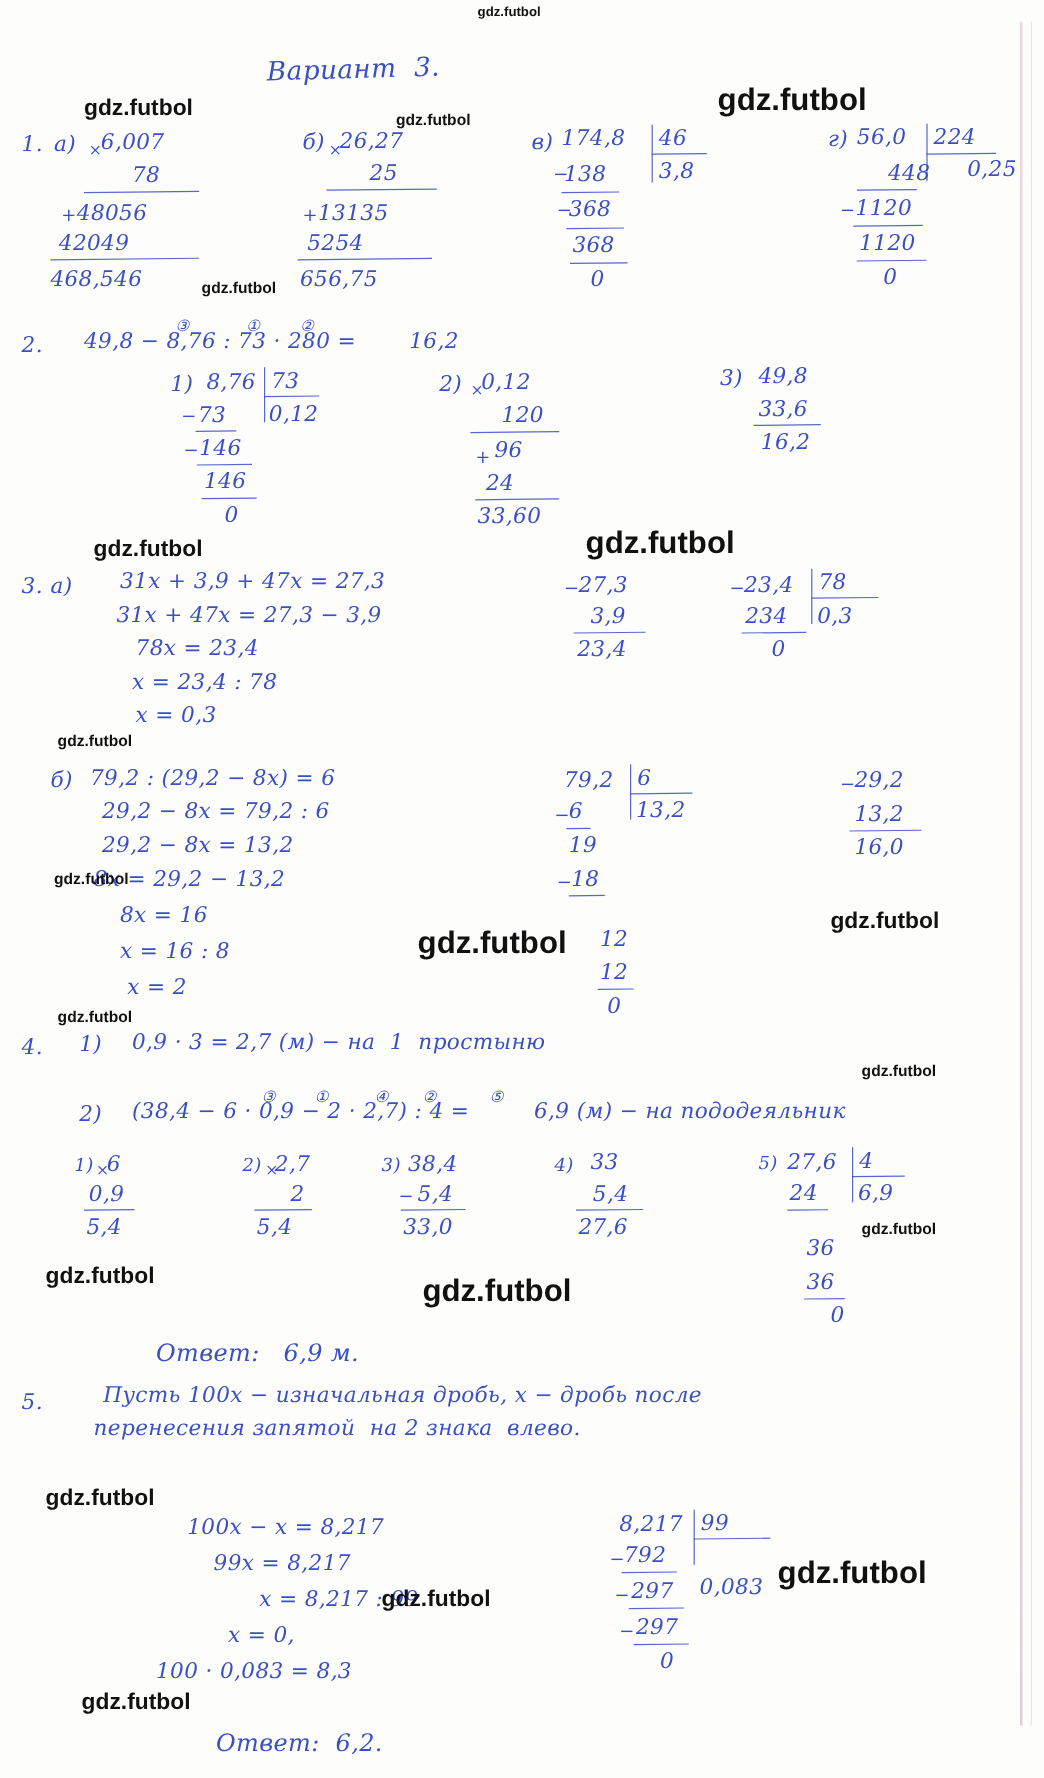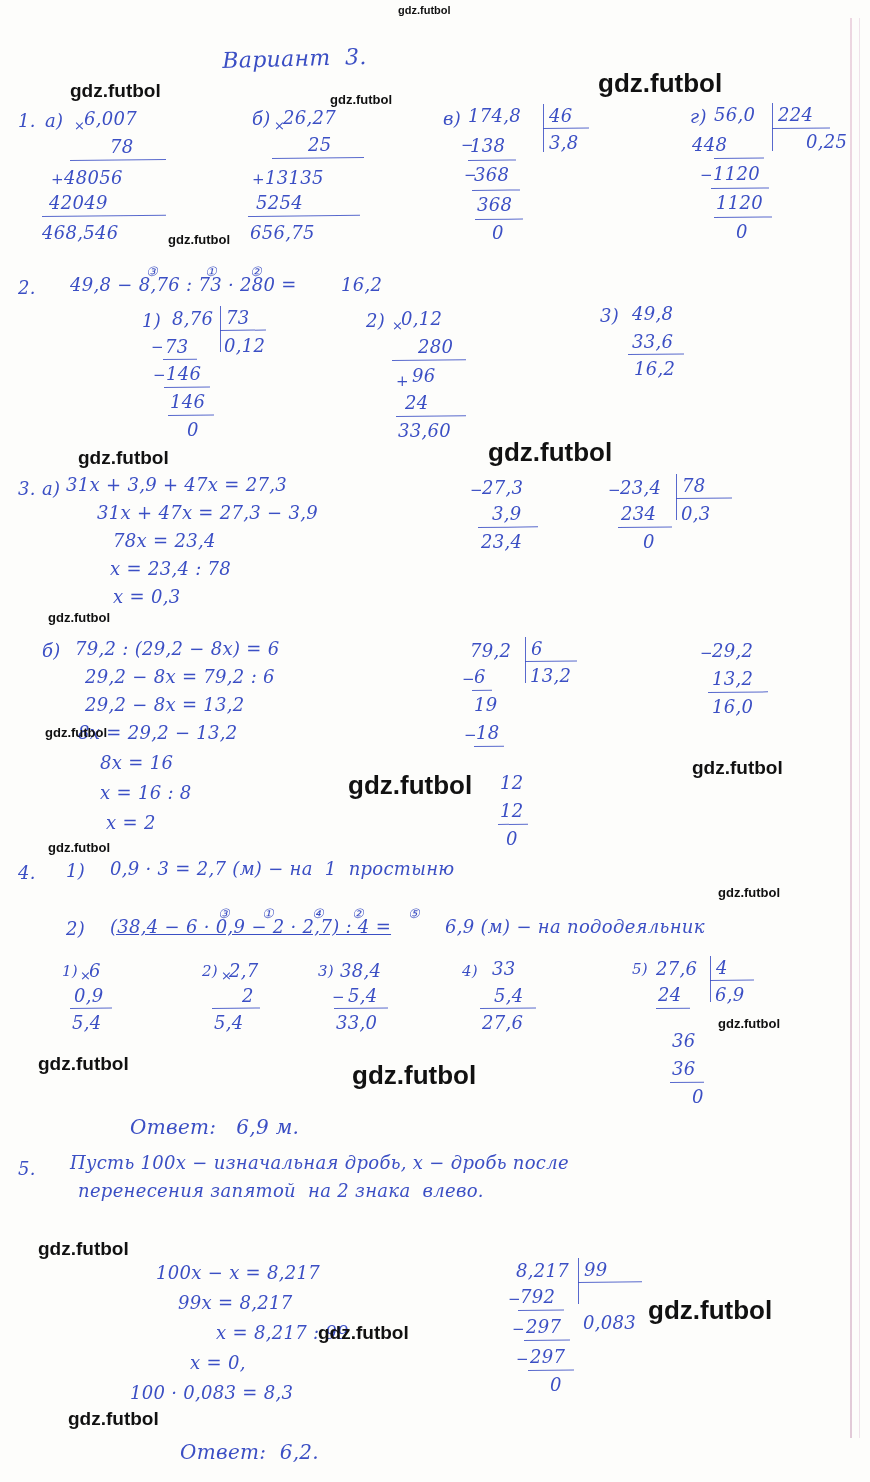--- a/index.html
+++ b/index.html
@@ -129,21 +129,21 @@
   <div class="hw s18" style="left:477px; top:194px;">368</div>
   <div class="rule" style="left:475px; top:219px; width:48px;"></div>
   <div class="hw s18" style="left:492px; top:222px;">0</div>
 
   <div class="hw s18" style="left:690px; top:106px;">г)</div>
   <div class="hw s18" style="left:714px; top:104px;">56,0</div>
   <div class="vrule" style="left:772px; top:103px; height:48px;"></div>
   <div class="hw s18" style="left:778px; top:104px;">224</div>
   <div class="rule" style="left:772px; top:128px; width:58px;"></div>
   <div class="hw s18" style="left:806px; top:131px;">0,25</div>
-  <div class="hw s18" style="left:692px; top:134px;">448</div>
+  <div class="hw s18" style="left:740px; top:134px;">448</div>
   <div class="rule" style="left:714px; top:158px; width:50px;"></div>
   <div class="hw s15" style="left:700px; top:166px;">−</div>
   <div class="hw s18" style="left:713px; top:163px;">1120</div>
   <div class="rule" style="left:711px; top:188px; width:58px;"></div>
   <div class="hw s18" style="left:716px; top:192px;">1120</div>
   <div class="rule" style="left:714px; top:217px; width:58px;"></div>
   <div class="hw s18" style="left:736px; top:221px;">0</div>
 
   <div class="hw s18" style="left:18px; top:277px;">2.</div>
   <div class="hw s18" style="left:70px; top:274px;">49,8 − 8,76 : 73 · 280 =</div>
@@ -164,37 +164,37 @@
   <div class="hw s15" style="left:153px; top:366px;">−</div>
   <div class="hw s18" style="left:166px; top:363px;">146</div>
   <div class="rule" style="left:164px; top:387px; width:46px;"></div>
   <div class="hw s18" style="left:170px; top:391px;">146</div>
   <div class="rule" style="left:168px; top:415px; width:46px;"></div>
   <div class="hw s18" style="left:187px; top:419px;">0</div>
 
   <div class="hw s18" style="left:366px; top:310px;">2)</div>
   <div class="hw s13" style="left:392px; top:318px;">×</div>
   <div class="hw s18" style="left:401px; top:308px;">0,12</div>
-  <div class="hw s18" style="left:418px; top:336px;">280</div>
+  <div class="hw s18" style="left:418px; top:336px;">120</div>
   <div class="rule" style="left:392px; top:360px; width:74px;"></div>
   <div class="hw s15" style="left:396px; top:372px;">+</div>
   <div class="hw s18" style="left:412px; top:365px;">96</div>
   <div class="hw s18" style="left:405px; top:392px;">24</div>
   <div class="rule" style="left:396px; top:416px; width:70px;"></div>
   <div class="hw s18" style="left:398px; top:420px;">33,60</div>
 
   <div class="hw s18" style="left:600px; top:305px;">3)</div>
   <div class="hw s18" style="left:632px; top:303px;">49,8</div>
   <div class="hw s18" style="left:632px; top:331px;">33,6</div>
   <div class="rule" style="left:628px; top:354px; width:56px;"></div>
   <div class="hw s18" style="left:634px; top:358px;">16,2</div>
 
   <div class="hw s18" style="left:18px; top:478px;">3.</div>
   <div class="hw s18" style="left:42px; top:478px;">а)</div>
-  <div class="hw s18" style="left:66px; top:474px;">31x + 3,9 + 47x = 27,3</div>
+  <div class="hw s18" style="left:100px; top:474px;">31x + 3,9 + 47x = 27,3</div>
   <div class="hw s18" style="left:97px; top:502px;">31x + 47x = 27,3 − 3,9</div>
   <div class="hw s18" style="left:113px; top:530px;">78x = 23,4</div>
   <div class="hw s18" style="left:110px; top:558px;">x = 23,4 : 78</div>
   <div class="hw s18" style="left:113px; top:586px;">x = 0,3</div>
 
   <div class="hw s15" style="left:470px; top:481px;">−</div>
   <div class="hw s18" style="left:482px; top:477px;">27,3</div>
   <div class="hw s18" style="left:492px; top:503px;text-align:center;">3,9</div>
   <div class="rule" style="left:478px; top:527px; width:60px;"></div>
   <div class="hw s18" style="left:481px; top:531px;">23,4</div>
@@ -239,21 +239,21 @@
   <div class="hw s18" style="left:712px; top:640px;">29,2</div>
   <div class="hw s18" style="left:712px; top:668px;">13,2</div>
   <div class="rule" style="left:708px; top:692px; width:60px;"></div>
   <div class="hw s18" style="left:712px; top:696px;">16,0</div>
 
   <div class="hw s18" style="left:18px; top:862px;">4.</div>
   <div class="hw s18" style="left:66px; top:860px;">1)</div>
   <div class="hw s18" style="left:110px; top:858px;">0,9 · 3 = 2,7 (м) − на  1  простыню</div>
 
   <div class="hw s18" style="left:66px; top:918px;">2)</div>
-  <div class="hw s18" style="left:110px; top:916px;text-decoration:underline;">(38,4 − 6 · 0,9 − 2 · 2,7) : 4 =</div>
+  <div class="hw s18" style="left:110px; top:916px;">(38,4 − 6 · 0,9 − 2 · 2,7) : 4 =</div>
   <div class="hw s18" style="left:445px; top:916px;">6,9 (м) − на пододеяльник</div>
   <div class="hw s13" style="left:218px; top:906px;">③</div>
   <div class="hw s13" style="left:262px; top:906px;">①</div>
   <div class="hw s13" style="left:312px; top:906px;">④</div>
   <div class="hw s13" style="left:352px; top:906px;">②</div>
   <div class="hw s13" style="left:408px; top:906px;">⑤</div>
 
   <div class="hw s15" style="left:62px; top:962px;">1)</div>
   <div class="hw s13" style="left:80px; top:968px;">×</div>
   <div class="hw s18" style="left:89px; top:960px;">6</div>
@@ -290,21 +290,21 @@
   <div class="hw s18" style="left:658px; top:984px;">24</div>
   <div class="rule" style="left:656px; top:1008px; width:34px;"></div>
   <div class="hw s18" style="left:672px; top:1030px;">36</div>
   <div class="hw s18" style="left:672px; top:1058px;">36</div>
   <div class="rule" style="left:670px; top:1082px; width:34px;"></div>
   <div class="hw s18" style="left:692px; top:1086px;">0</div>
 
   <div class="hw s20" style="left:130px; top:1115px;">Ответ:   6,9 м.</div>
 
   <div class="hw s18" style="left:18px; top:1158px;">5.</div>
-  <div class="hw s18" style="left:70px; top:1152px;">Пусть 100x − изначальная дробь, x − дробь после</div>
+  <div class="hw s18" style="left:86px; top:1152px;">Пусть 100x − изначальная дробь, x − дробь после</div>
   <div class="hw s18" style="left:78px; top:1180px;">перенесения запятой  на 2 знака  влево.</div>
 
   <div class="hw s18" style="left:156px; top:1262px;">100x − x = 8,217</div>
   <div class="hw s18" style="left:178px; top:1292px;">99x = 8,217</div>
   <div class="hw s18" style="left:184px; top:1322px;margin-left:32px;">x = 8,217 : 99</div>
   <div class="hw s18" style="left:190px; top:1352px;">x = 0,</div>
 
   <div class="hw s18" style="left:516px; top:1260px;">8,217</div>
   <div class="vrule" style="left:578px; top:1258px; height:46px;"></div>
   <div class="hw s18" style="left:584px; top:1259px;">99</div>

